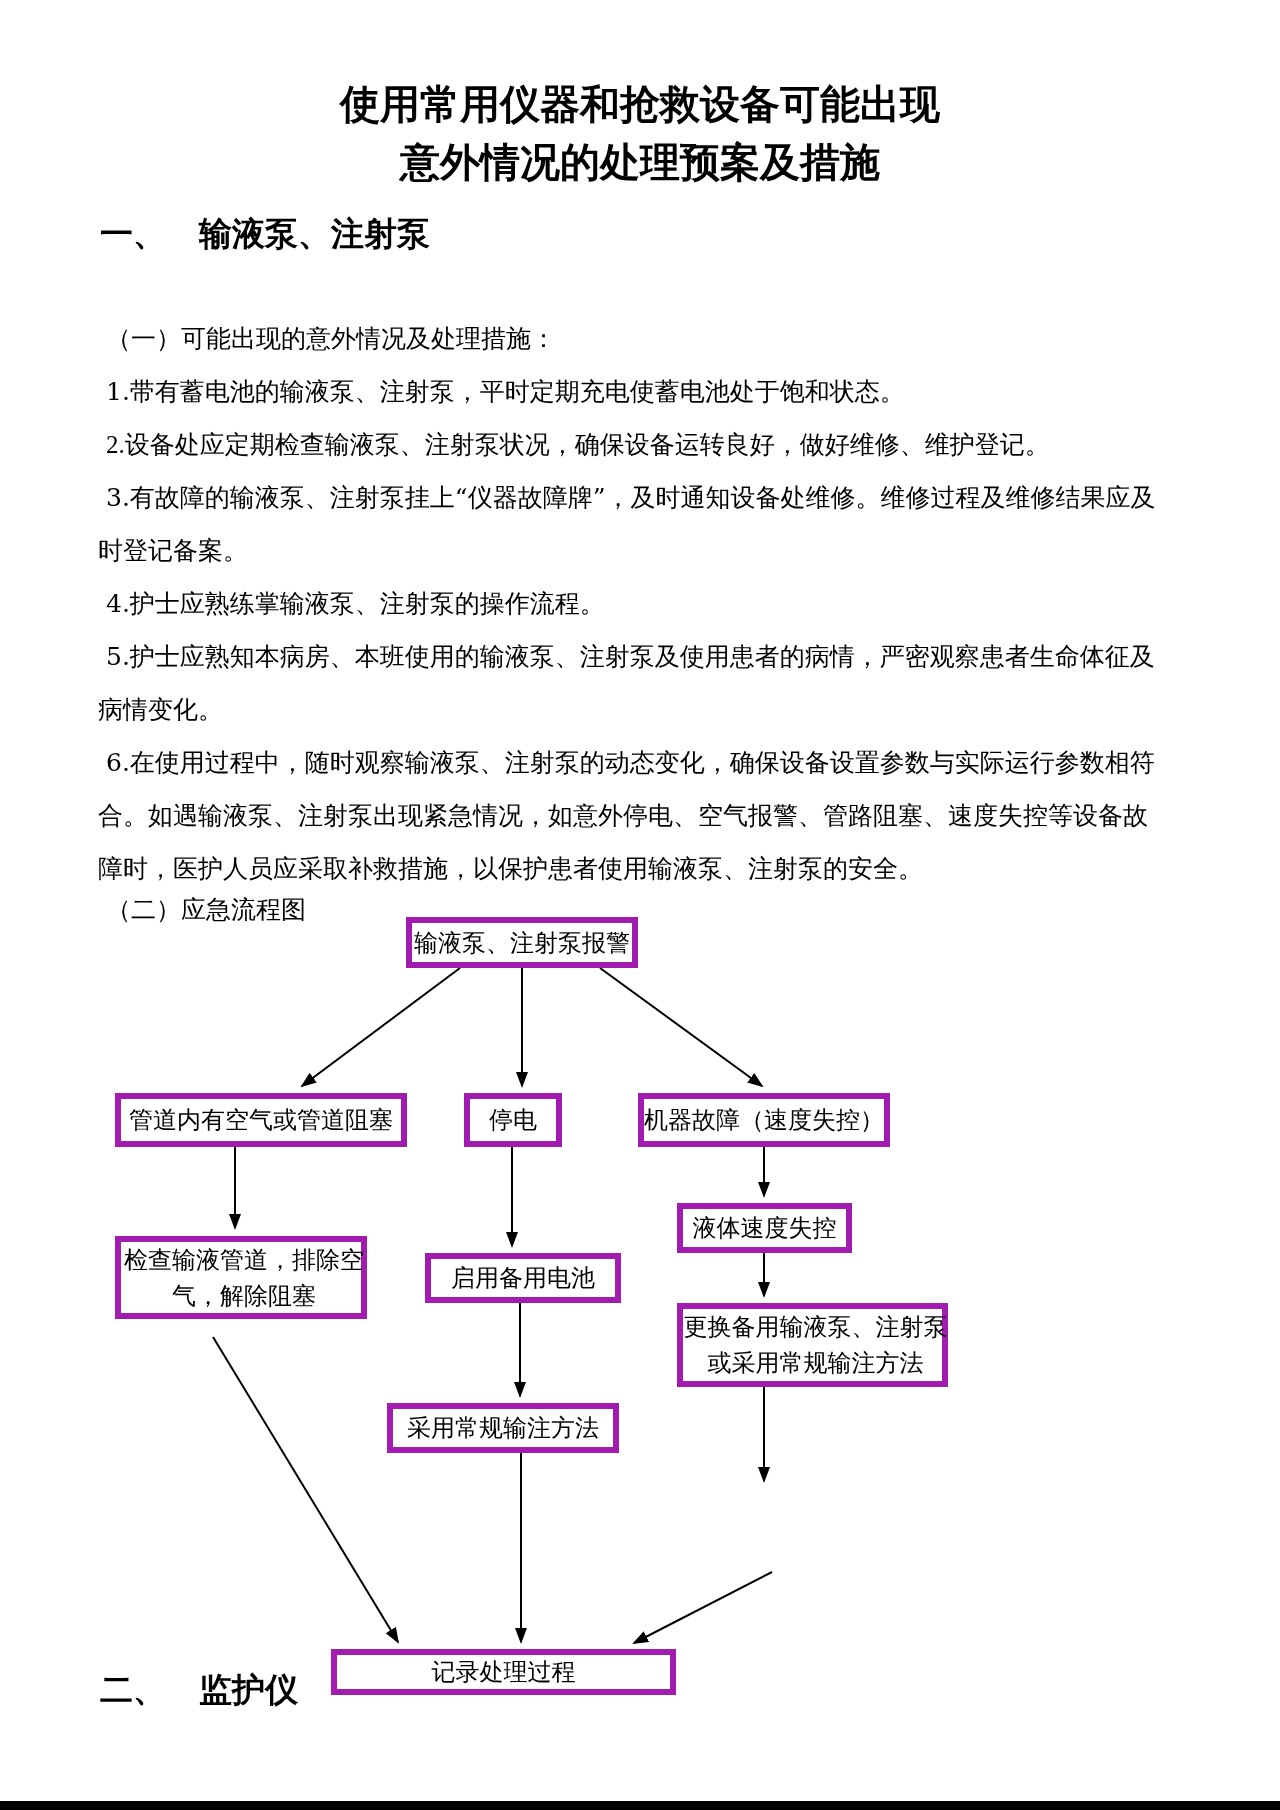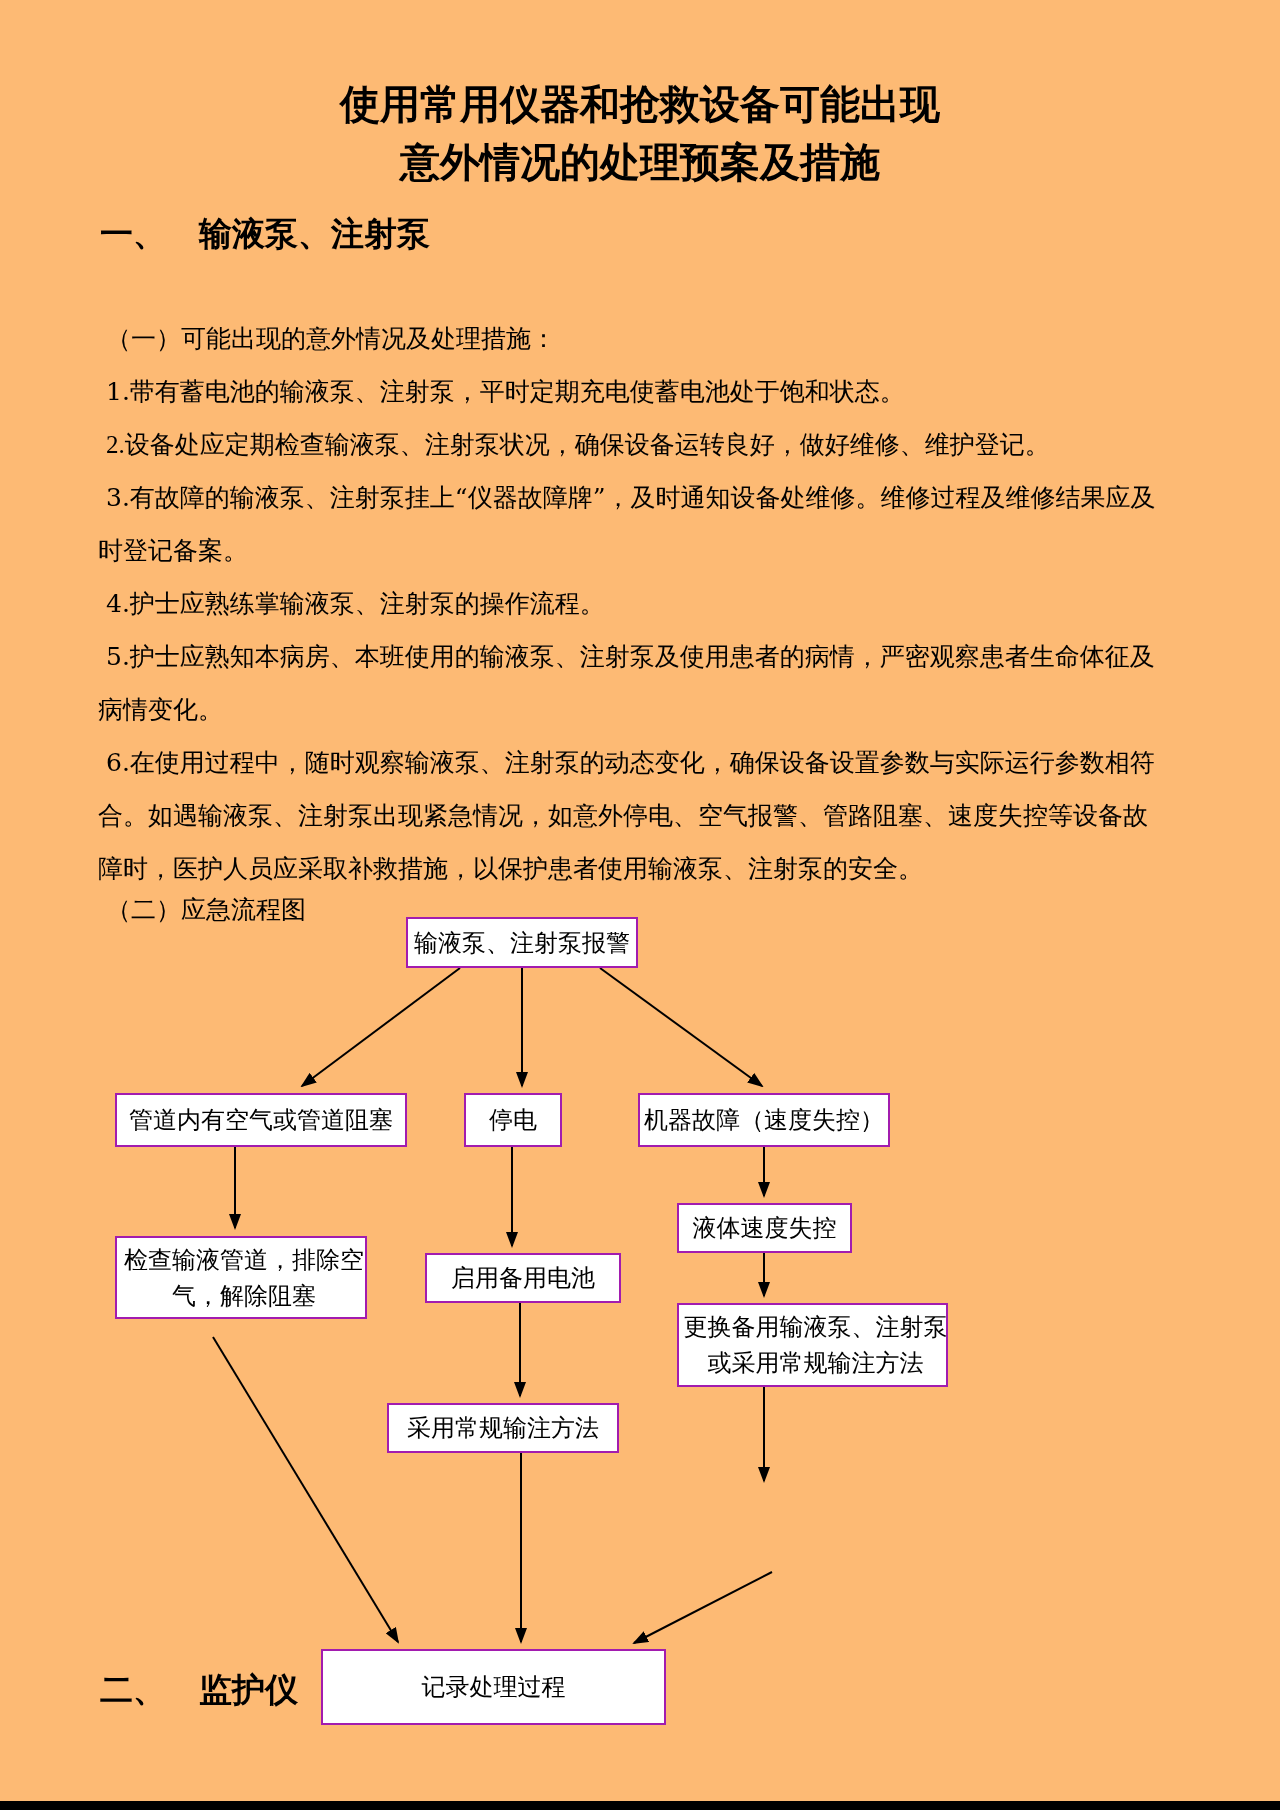--- a/index.html
+++ b/index.html
@@ -1,20 +1,20 @@
 <!DOCTYPE html>
 <html><head>
 <meta charset="utf-8">
 <style>
   html,body{margin:0;padding:0;background:#888;}
   .page{
     position:relative;
     width:1280px;height:1810px;
     margin:0 auto;
-    background:#fdba74;
+    background:#ffffff;
     overflow:hidden;
     font-family:"DejaVu Serif","Liberation Serif",serif;
     color:#000;
   }
   .abs{position:absolute;}
   .doc-title{
     left:95px;width:1090px;
     text-align:center;
     font-size:40px;font-weight:bold;
     line-height:44px;
@@ -30,21 +30,21 @@
   .body-line{
     left:98px;width:1100px;
     font-size:25px;line-height:32px;
     white-space:nowrap;
     margin-top:32px;
   }
   .body-line.indent{padding-left:8px;}
   .flow-layer{position:absolute;left:0;top:0;z-index:1;}
   .fbox{
     position:absolute;z-index:2;
-    border:2px solid #a21caf;background:#fff;
+    border:6px solid #a21caf;background:#fff;
     box-sizing:border-box;
     display:flex;flex-direction:column;justify-content:center;
     font-size:24px;line-height:36px;
     white-space:nowrap;
   }
   .fbox.center{align-items:center;text-align:center;}
   .fbox.left{align-items:center;padding-left:12px;padding-right:6px;}
   .bottom-edge{
     left:0;width:1280px;top:1801px;height:9px;background:#000;
   }
@@ -126,21 +126,21 @@
   <div class="fbox left" style="left:677px;top:1303px;width:271px;height:84px;">
     <span>更换备用输液泵、注射泵</span>
     <span>或采用常规输注方法</span>
   </div>
 
   <div class="fbox center" style="left:387px;top:1403px;width:232px;height:50px;">
     <span>采用常规输注方法</span>
   </div>
 
 
-  <div class="fbox center" style="left:321px;top:1649px;width:345px;height:76px;">
+  <div class="fbox center" style="left:331px;top:1649px;width:345px;height:46px;">
     <span>记录处理过程</span>
   </div>
 
   <div class="abs sec-heading" style="left:100px;top:1672px;z-index:2;">二、　监护仪</div>
 
   <div class="abs bottom-edge"></div>
 
 </div>
 
 </body></html>

